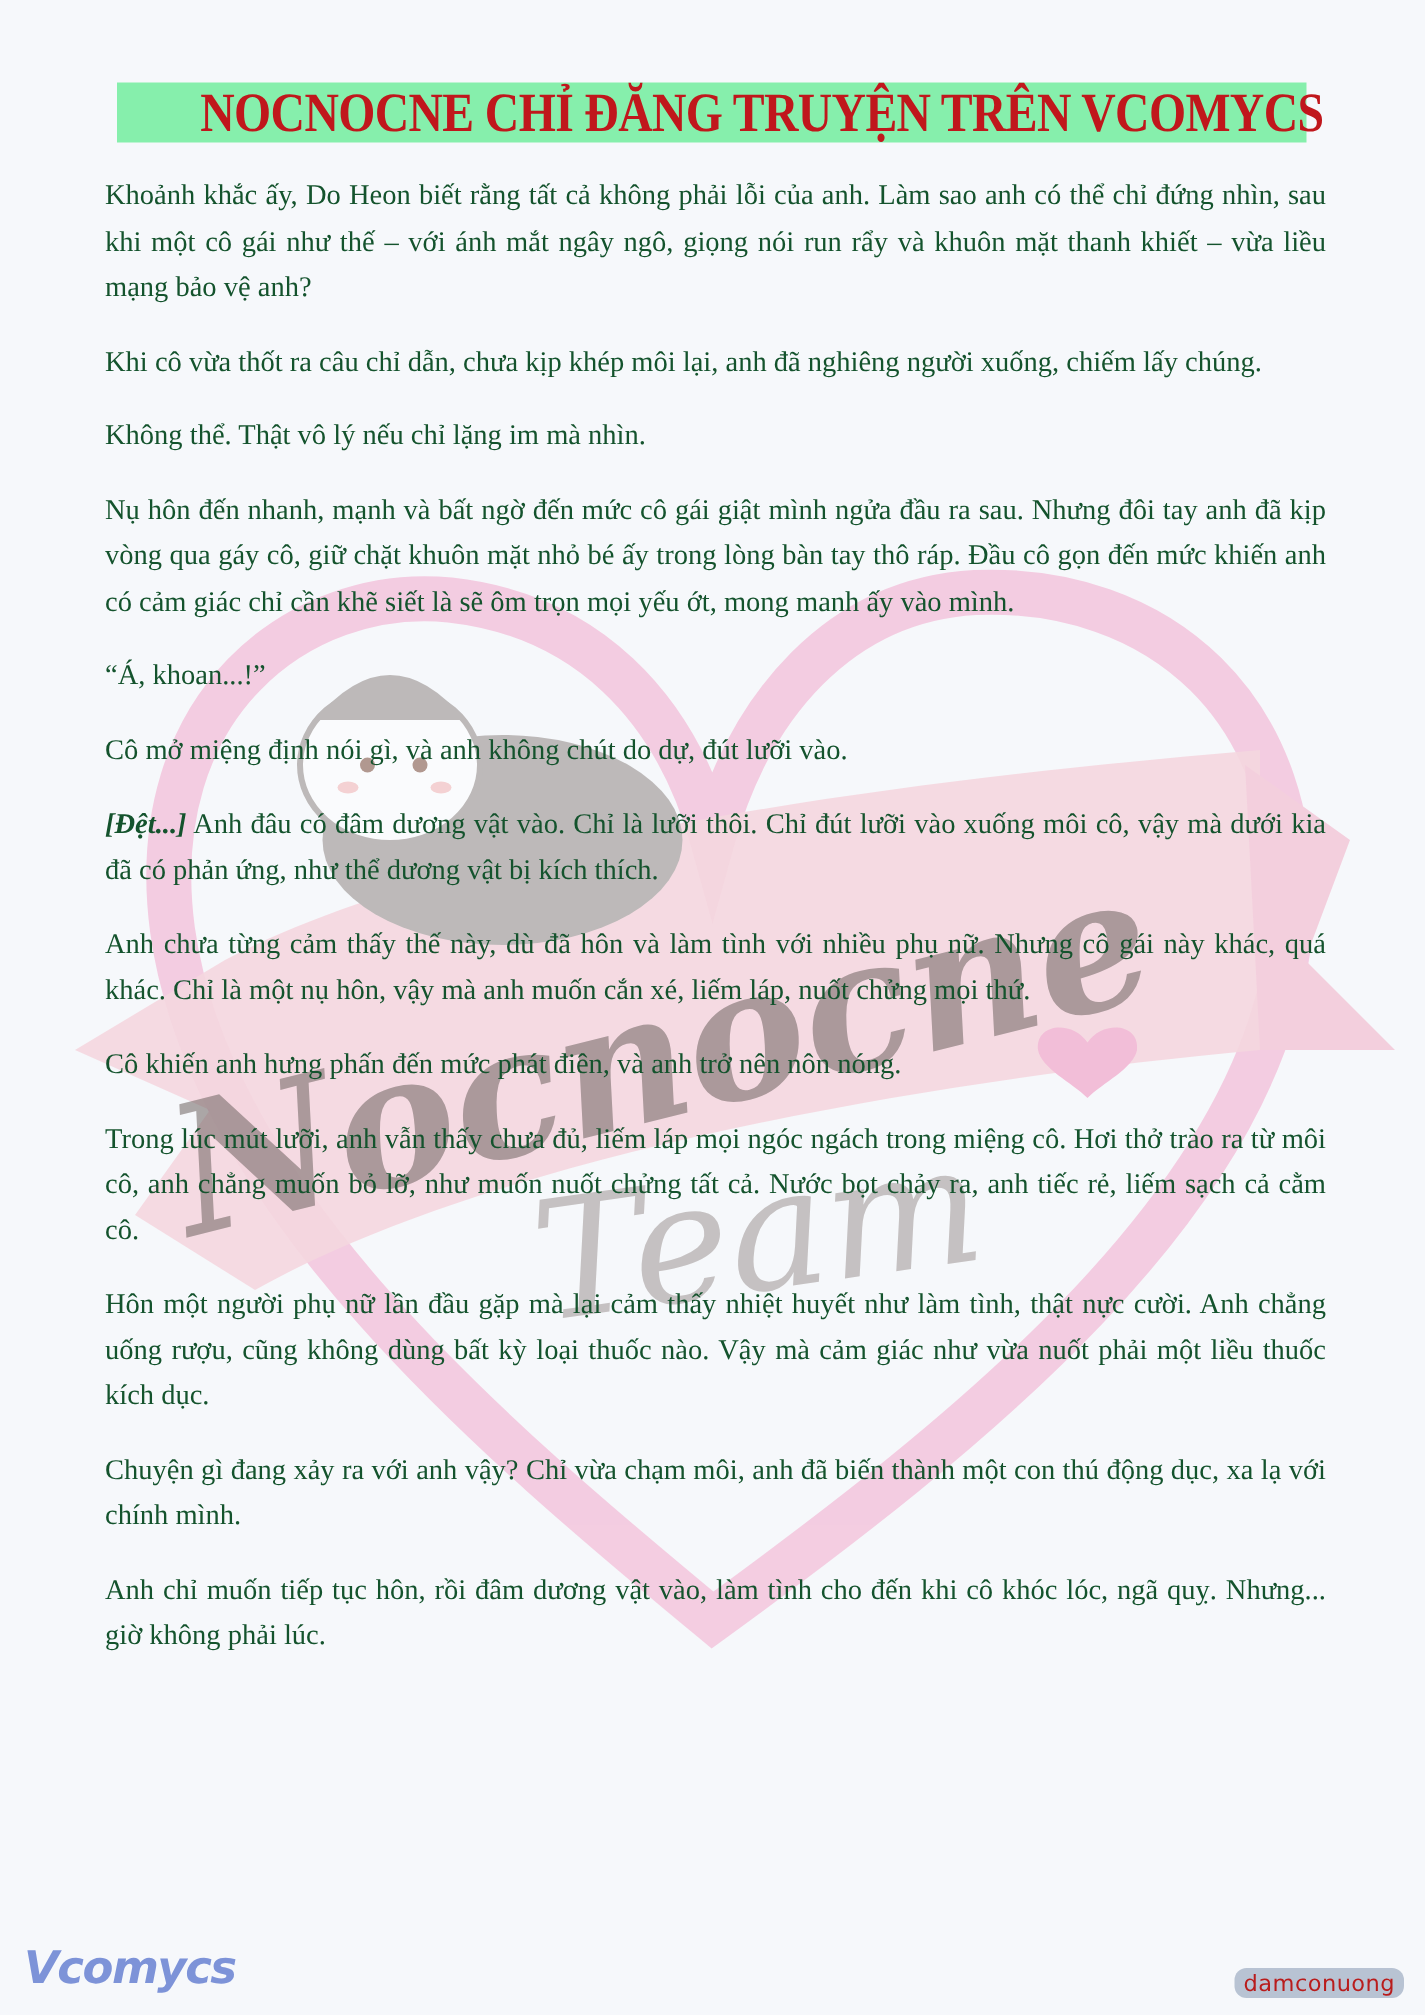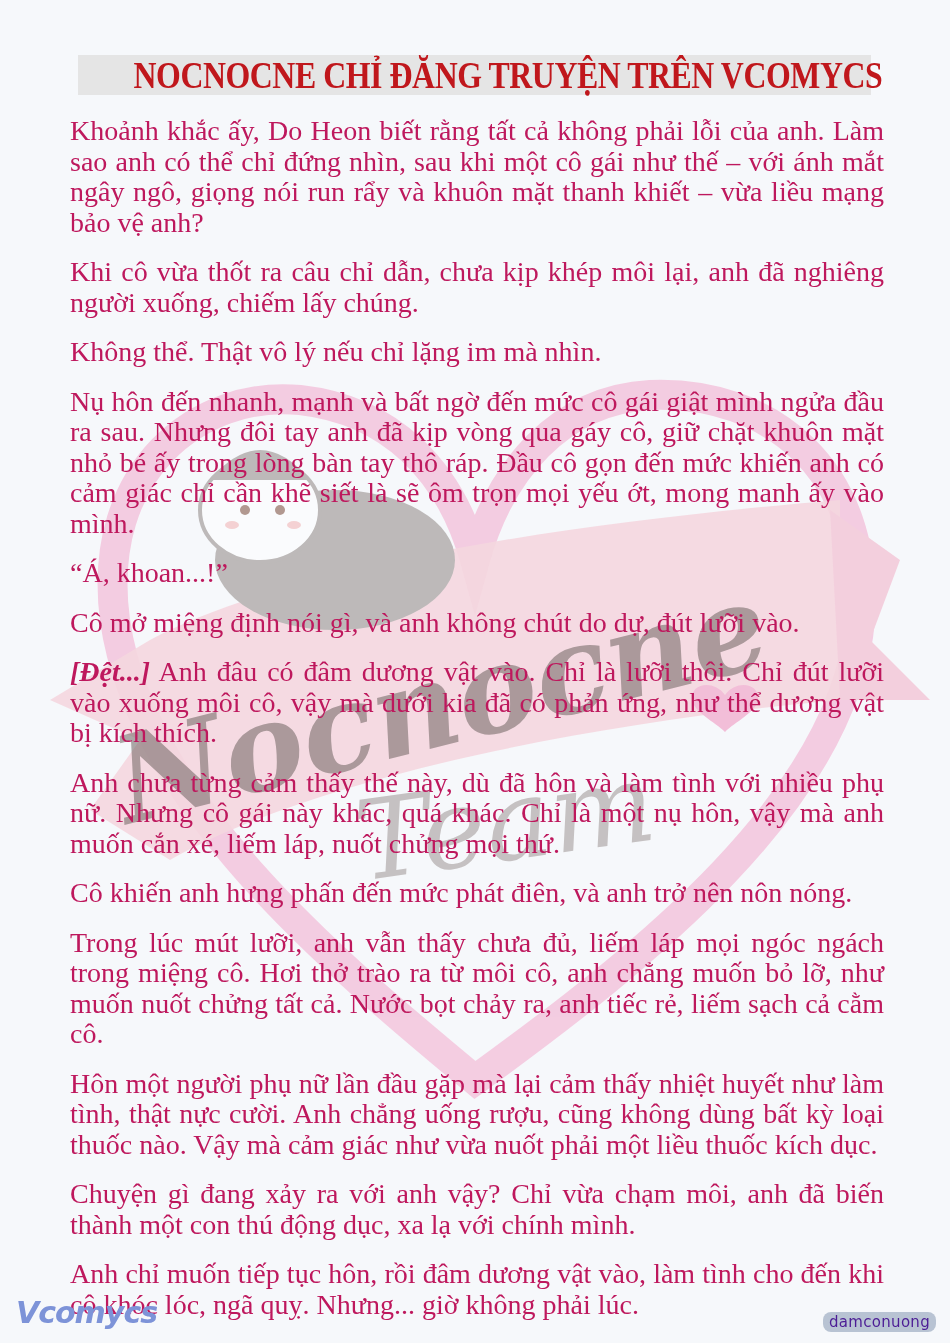--- a/index.html
+++ b/index.html
@@ -3,45 +3,45 @@
   <meta charset="utf-8">
   <style>
     html, body { margin: 0; padding: 0; }
     body {
       width: 950px; height: 1343px;
       background: #f6f8fb;
       position: relative; overflow: hidden;
       font-family: "Liberation Serif", "DejaVu Serif", serif;
     }
     .watermark { position: absolute; left: 0; top: 0; width: 950px; height: 1343px; z-index: 0; pointer-events: none; }
-    .title-wrap { position: absolute; left: 78px; top: 55px; width: 793px; height: 40px; background: #e5e5e5; z-index: 1; }
+    .title-wrap { position: absolute; left: 78px; top: 55px; width: 793px; height: 40px; background: #86efac; z-index: 1; }
     .title {
       position: absolute; left: 0; top: 0; width: 793px; height: 40px;
       margin: 0; text-align: center;
       font-family: "Liberation Serif", serif; font-weight: bold;
       font-size: 37px; line-height: 42px; color: #c0171c;
       transform: scaleX(0.86); transform-origin: center; white-space: nowrap;
       letter-spacing: -0.5px;
     }
     .content { position: absolute; left: 70px; top: 116px; width: 814px; z-index: 2; }
     .para {
       margin: 0 0 19px 0;
-      font-size: 28px; line-height: 30.5px; color: #be185d;
+      font-size: 19px; line-height: 30.5px; color: #14532d;
       text-align: justify;
     }
     .para em { font-style: italic; font-weight: bold; }
     .footer-logo { position: absolute; left: 16px; top: 1295px; z-index: 2; text-align: center; }
     .footer-logo span {
       font-family: "DejaVu Sans", sans-serif; font-style: italic; font-weight: bold;
       font-size: 30px; color: #7d93d8; letter-spacing: -1px;
     }
     .footer-credit {
       position: absolute; right: 14px; top: 1312px; z-index: 2;
       font-family: "DejaVu Sans", sans-serif; font-size: 15px;
-      color: #4c1d95; background: #b8c3d3; padding: 1px 6px; border-radius: 8px;
+      color: #b91c1c; background: #b8c3d3; padding: 1px 6px; border-radius: 8px;
       letter-spacing: 0.3px;
     }
   </style>
 </head>
 <body>
 
 <svg class="watermark" viewBox="0 0 950 1343" xmlns="http://www.w3.org/2000/svg">
   <g opacity="0.55">
 
     <path d="M475 1080 C 330 960, 140 800, 115 620 C 95 470, 200 390, 300 400 C 390 410, 450 470, 475 560 C 500 470, 560 400, 650 395 C 770 390, 870 470, 860 620 C 845 800, 640 960, 475 1080 Z" fill="none" stroke="#f2a9cc" stroke-width="30"></path>

